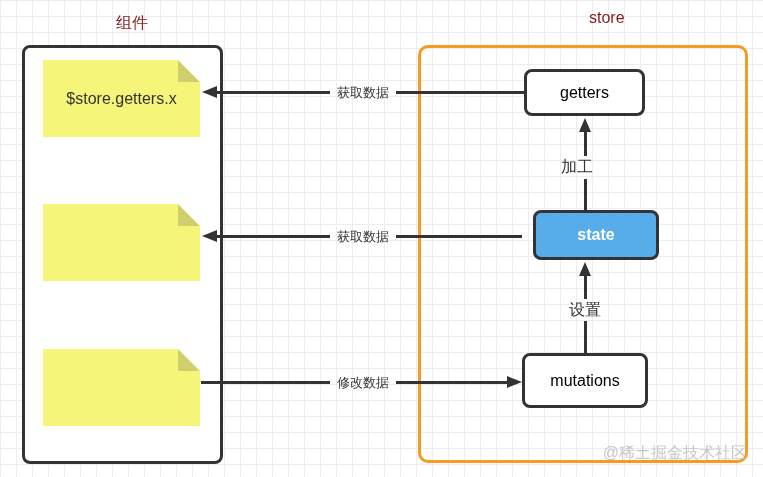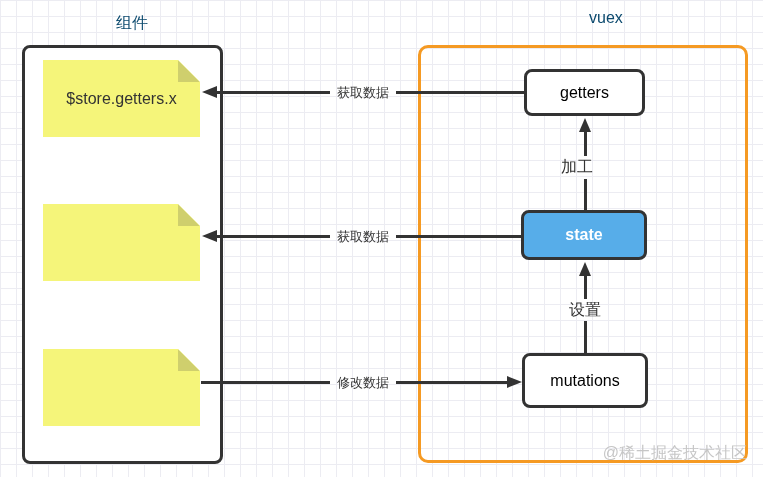--- a/index.html
+++ b/index.html
@@ -12,21 +12,21 @@
     background-image:
       linear-gradient(#ececf2 1px, transparent 1px),
       linear-gradient(90deg, #ececf2 1px, transparent 1px);
     background-size: 16px 16px;
     overflow: hidden;
   }
   .abs { position: absolute; }
 
   .panel-title {
     font-size: 16px;
-    color: #0c4a6e;
+    color: #7f1d1d;
     text-align: center;
     white-space: nowrap;
     padding-left: 36px;
   }
 
   .component-panel {
     left: 22px; top: 45px; width: 201px; height: 419px;
     background: #ffffff;
     border: 3px solid #333333;
     border-radius: 8px;
@@ -80,40 +80,40 @@
   .watermark {
     font-size: 16px;
     color: #c6c6c6;
     white-space: nowrap;
   }
 </style>
 </head>
 <body>
 
 <div class="abs panel-title" style="left:80px; top:13px; width:55px;">组件</div>
-<div class="abs panel-title" style="left:553px; top:9px; width:55px;">vuex</div>
+<div class="abs panel-title" style="left:553px; top:9px; width:55px;">store</div>
 
 <div class="abs component-panel"></div>
 <div class="abs vuex-panel"></div>
 
 <div class="abs note" style="top:60px;">
   <span class="fold"></span>
   <span>$store.getters.x</span>
 </div>
 <div class="abs note" style="top:204px;">
   <span class="fold"></span>
 </div>
 <div class="abs note" style="top:349px;">
   <span class="fold"></span>
 </div>
 
 <div class="abs node" style="left:524px; top:69px; width:121px; height:47px;">
   <span>getters</span>
 </div>
-<div class="abs node state" style="left:521px; top:210px; width:126px; height:50px;">
+<div class="abs node state" style="left:533px; top:210px; width:126px; height:50px;">
   <span>state</span>
 </div>
 <div class="abs node" style="left:522px; top:353px; width:126px; height:55px;text-align:center;">
   <span>mutations</span>
 </div>
 
 <div class="abs arrow-left" style="left:202px; top:86px;"></div>
 <div class="abs hline" style="left:215px; top:91px; width:115px;"></div>
 <div class="abs edge-label" style="left:330px; top:84px; width:66px;">获取数据</div>
 <div class="abs hline" style="left:396px; top:91px; width:129px;"></div>

